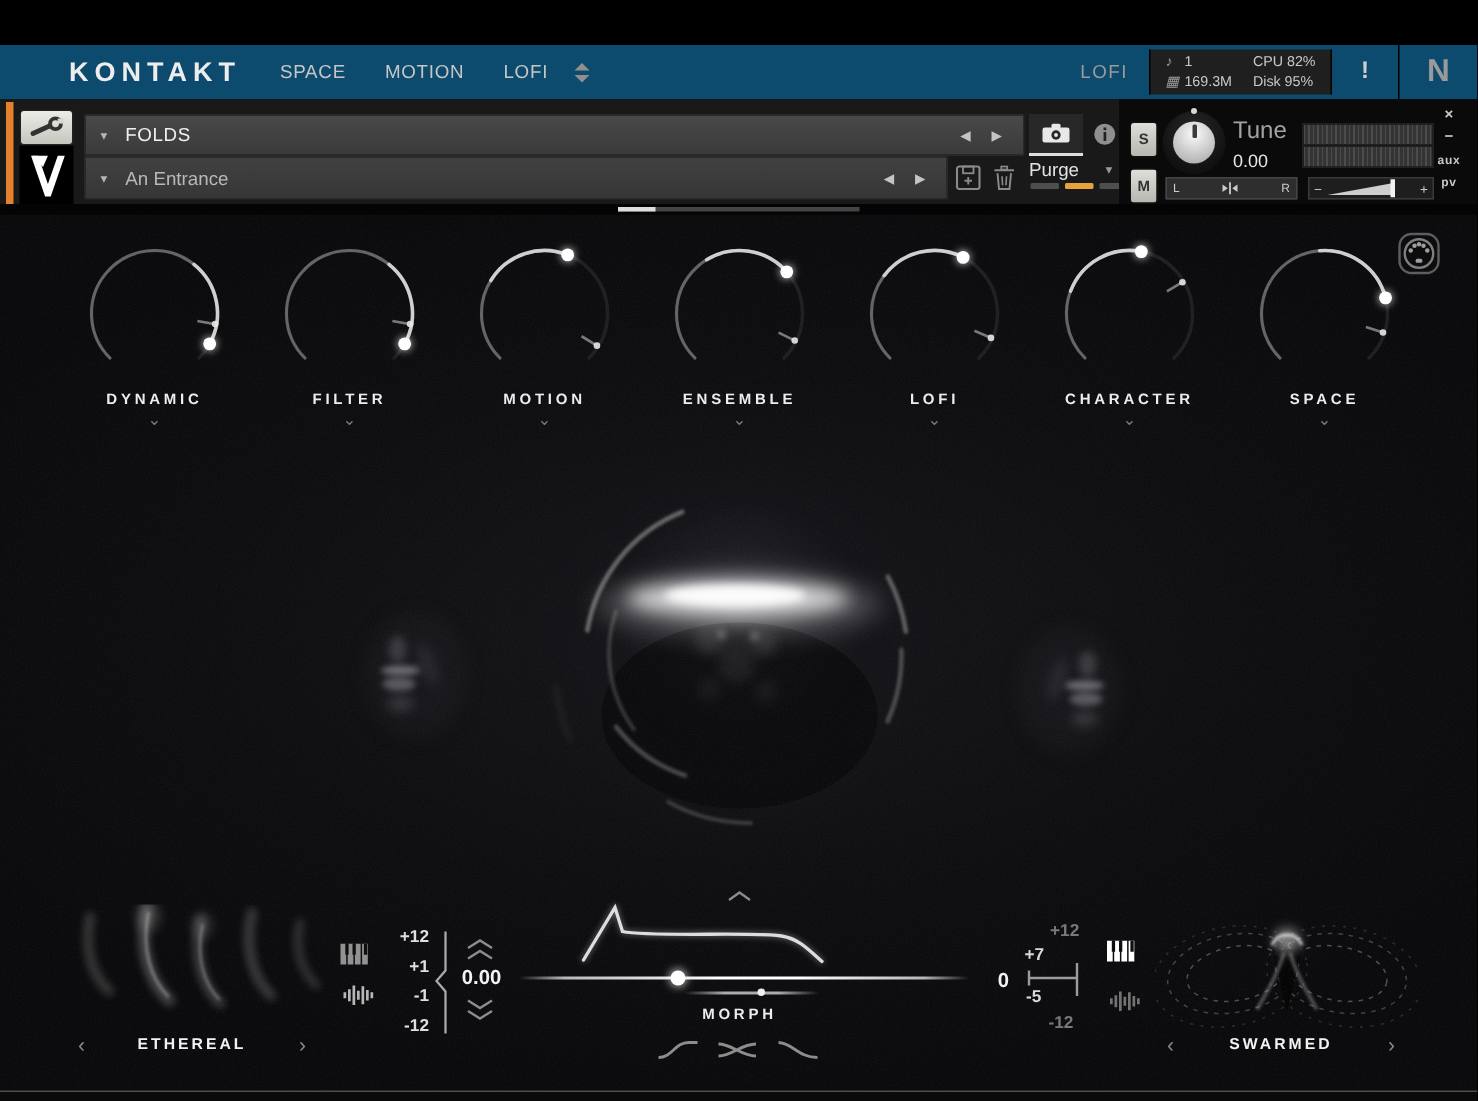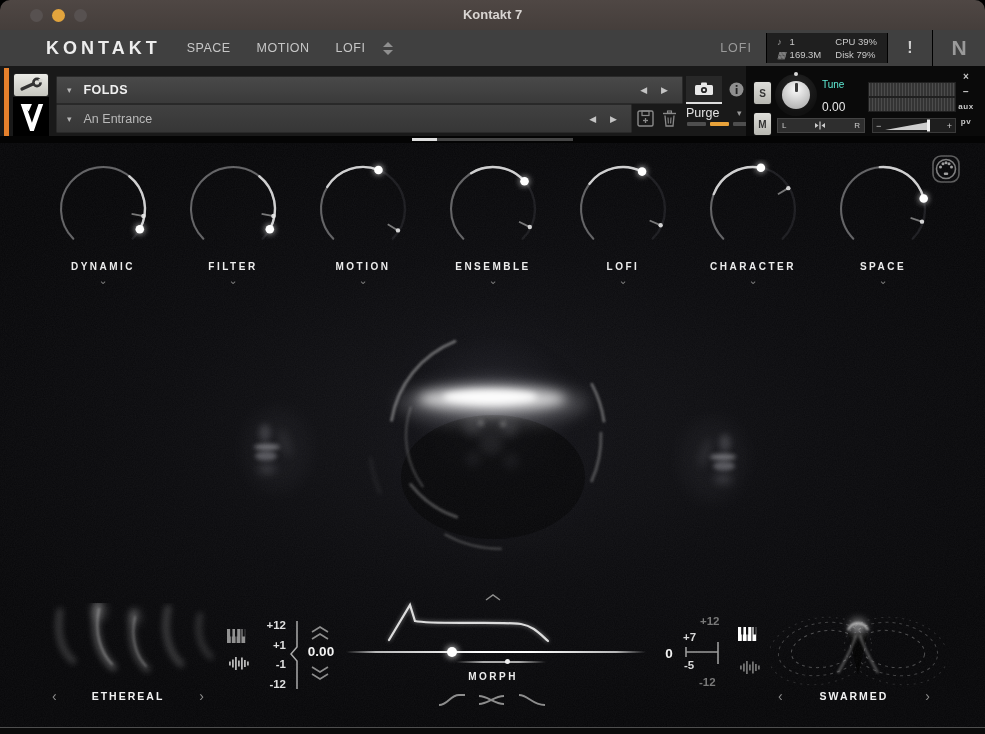--- a/index.html
+++ b/index.html
@@ -8,21 +8,21 @@
   
   .titlebar{position:absolute;left:0;top:0;right:0;height:30px;
     background:linear-gradient(#4f4744,#453e3b);border-bottom:1px solid #262120;}
   .tl{position:absolute;top:9px;width:13px;height:13px;border-radius:50%;}
   .tl1{left:30px;background:#575150;}
   .tl2{left:52px;background:#e2a43d;}
   .tl3{left:74px;background:#575150;}
   .wintitle{position:absolute;left:0;right:0;top:0;height:30px;line-height:30px;text-align:center;
     color:#d9d5d2;font-size:13px;font-weight:bold;}
   
-  .menubar{position:absolute;left:0;top:30px;right:0;height:36px;background:#404040;
+  .menubar{position:absolute;left:0;top:30px;right:0;height:36px;background:#0c4a6e;
     display:flex;align-items:center;border-bottom:1px solid #000;}
   .klogo{margin-left:46px;color:#ededed;font-size:18px;font-weight:800;letter-spacing:4px;}
   .menuitem{margin-left:26px;color:#c6c6c6;font-size:12.5px;letter-spacing:.5px;cursor:default;}
   .menuarrows{margin-left:18px;display:flex;flex-direction:column;gap:3px;}
   .menuarrows .t{width:0;height:0;border-left:5px solid transparent;border-right:5px solid transparent;}
   .menuarrows .up{border-bottom:5px solid #8f8f8f;}
   .menuarrows .dn{border-top:5px solid #8f8f8f;}
   .mbspacer{flex:1;}
   .shop{color:#9b9b9b;font-size:12.5px;letter-spacing:1px;margin-right:14px;}
   .stats{background:#1f1f1f;border-left:1px solid #000;border-right:1px solid #000;
@@ -37,21 +37,21 @@
   .rackheader{position:absolute;left:0;top:66px;right:0;height:72px;background:#191919;}
   .stripe{position:absolute;left:4px;top:2px;width:5px;height:68px;background:#e5802c;}
   .wrenchbtn{position:absolute;left:13px;top:7px;width:34px;height:22px;border-radius:3px;
     background:linear-gradient(#ecece7,#c6c6bf);border:1px solid #222;display:flex;align-items:center;justify-content:center;}
   .vlogo{position:absolute;left:13px;top:31px;width:36px;height:40px;background:#000;
     display:flex;align-items:center;justify-content:center;}
   .rackrow{position:absolute;display:flex;align-items:center;border:1px solid #292929;border-radius:1px;}
   .row1{left:56px;top:10px;width:625px;height:26px;background:linear-gradient(#494949,#3a3a3a);}
   .row2{left:56px;top:38px;width:574px;height:27px;background:linear-gradient(#414141,#363636);}
   .rowcaret{margin-left:10px;color:#b5b5b5;font-size:9px;}
-  .rackname{margin-left:12px;color:#f0f0f0;font-size:12.5px;font-weight:bold;letter-spacing:.4px;}
+  .rackname{margin-left:12px;color:#f0f0f0;font-size:12.5px;font-weight:normal;letter-spacing:.4px;}
   .patchname{margin-left:12px;color:#b9b9b9;font-size:12.5px;}
   .rowspacer{flex:1;}
   .navarrow{color:#c4c4c4;font-size:9px;margin-right:14px;}
   .iconbtn{position:absolute;display:flex;align-items:center;justify-content:center;}
   .savebtn{left:634px;top:40px;width:22px;height:24px;}
   .trashbtn{left:659px;top:40px;width:20px;height:24px;}
   .camtab{left:686px;top:10px;width:36px;height:26px;background:#282828;border-bottom:2px solid #dedede;}
   .infotab{left:726px;top:12px;width:20px;height:22px;}
   .purge{position:absolute;left:686px;top:40px;color:#e2e2e2;font-size:12.5px;}
   .purgecaret{position:absolute;left:737px;top:42px;color:#999;font-size:9px;}
@@ -63,21 +63,21 @@
   .smbtn{position:absolute;left:7px;width:17px;height:22px;border-radius:3px;
     background:linear-gradient(#dededa,#b7b7b1);color:#333;font-size:10px;font-weight:bold;
     display:flex;align-items:center;justify-content:center;border:1px solid #111;}
   .sbtn{top:15px;} .mbtn{top:46px;}
   .tuneknob{position:absolute;left:29px;top:8px;width:42px;height:42px;border-radius:50%;
     background:radial-gradient(circle at 50% 35%,#2a2a2a,#111 70%);}
   .tuneknob .face{position:absolute;left:7px;top:7px;width:28px;height:28px;border-radius:50%;
     background:radial-gradient(circle at 50% 30%,#fafafa,#b8b8b8 75%,#9a9a9a);}
   .tuneknob .ptr{position:absolute;left:20px;top:9px;width:2.5px;height:9px;background:#3a3a3a;border-radius:1px;}
   .tuneknob .topdot{position:absolute;left:19px;top:-2px;width:4px;height:4px;border-radius:50%;background:#d8d8d8;}
-  .tunelabel{position:absolute;left:76px;top:13px;color:#5eead4;font-size:10px;}
+  .tunelabel{position:absolute;left:76px;top:13px;color:#a3a3a3;font-size:16px;}
   .tunevalue{position:absolute;left:76px;top:34px;color:#e8e8e8;font-size:12px;}
   .meter{position:absolute;left:122px;width:86px;height:13px;border:1px solid #202020;
     background:repeating-linear-gradient(90deg,#4c4c4c 0 1px,#343434 1px 3px);}
   .m1{top:16px;} .m2{top:31px;}
   .rcol{position:absolute;width:30px;text-align:center;color:#c9c9c9;font-weight:bold;}
   .rx{left:205px;top:5px;font-size:10px;}
   .rmin{left:205px;top:20px;font-size:10px;}
   .raux{left:205px;top:36px;font-size:8px;letter-spacing:.5px;}
   .rpv{left:205px;top:51px;font-size:8px;letter-spacing:.5px;}
   .panbar{position:absolute;left:31px;top:52px;width:86px;height:13px;background:#2e2e2e;border:1px solid #444;
@@ -131,48 +131,42 @@
   .minislider .dot{position:absolute;left:49px;top:1px;width:5px;height:5px;border-radius:50%;background:#f0f0f0;}
   .morphicons{position:absolute;left:437px;top:549px;display:flex;gap:10px;}
   .noise{position:absolute;left:0;top:0;pointer-events:none;}
   .winbottom{position:absolute;left:0;top:727px;right:0;height:7px;background:#0a0a0a;border-top:1.5px solid #4e4e4e;}
 </style>
 </head>
 <body>
 
 <div class="app">
 
-  <div class="titlebar">
-    <div class="tl tl1"></div>
-    <div class="tl tl2"></div>
-    <div class="tl tl3"></div>
-    <div class="wintitle">Kontakt 7</div>
-  </div>
 
   <div class="menubar">
     <div class="klogo">KONTAKT</div>
     <div class="menuitem">SPACE</div>
     <div class="menuitem">MOTION</div>
     <div class="menuitem">LOFI</div>
     <div class="menuarrows">
       <div class="t up"></div>
       <div class="t dn"></div>
     </div>
     <div class="mbspacer"></div>
     <div class="shop">LOFI</div>
     <div class="stats">
       <div class="col">
         <span><i class="ic">♪</i>
           <span>1</span></span>
         <span><i class="ic">▦</i>
           <span>169.3M</span></span>
       </div>
       <div class="col">
-        <span>CPU 39%</span>
-        <span>Disk 79%</span>
+        <span>CPU 82%</span>
+        <span>Disk 95%</span>
       </div>
     </div>
     <div class="alert">!</div>
     <div class="nibox">
       <span class="niglyph">N</span>
     </div>
   </div>
 
   <div class="rackheader">
     <div class="stripe"></div>

